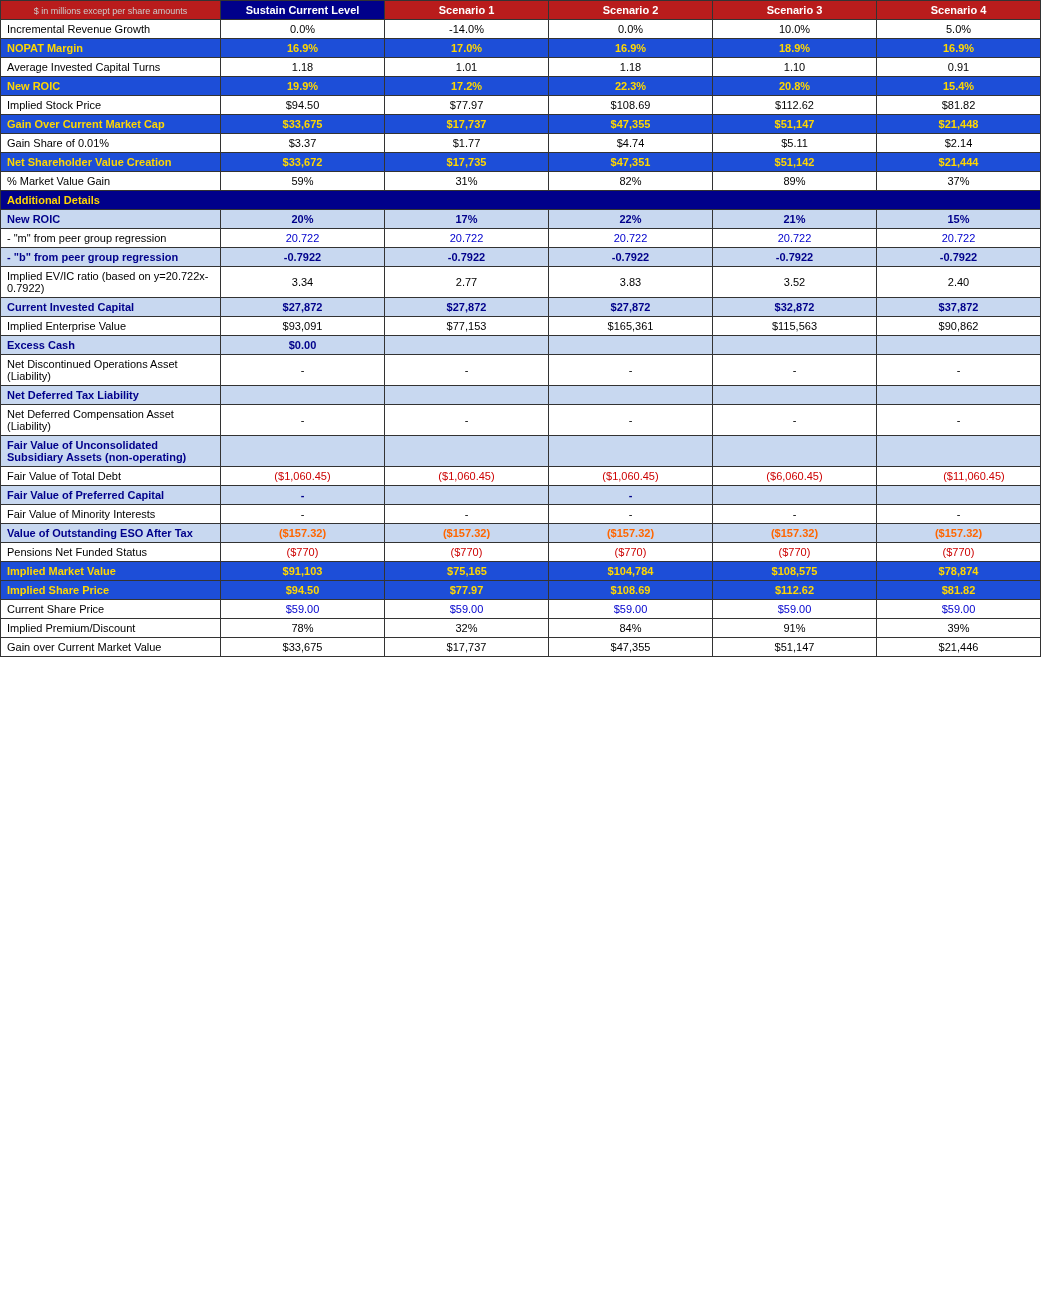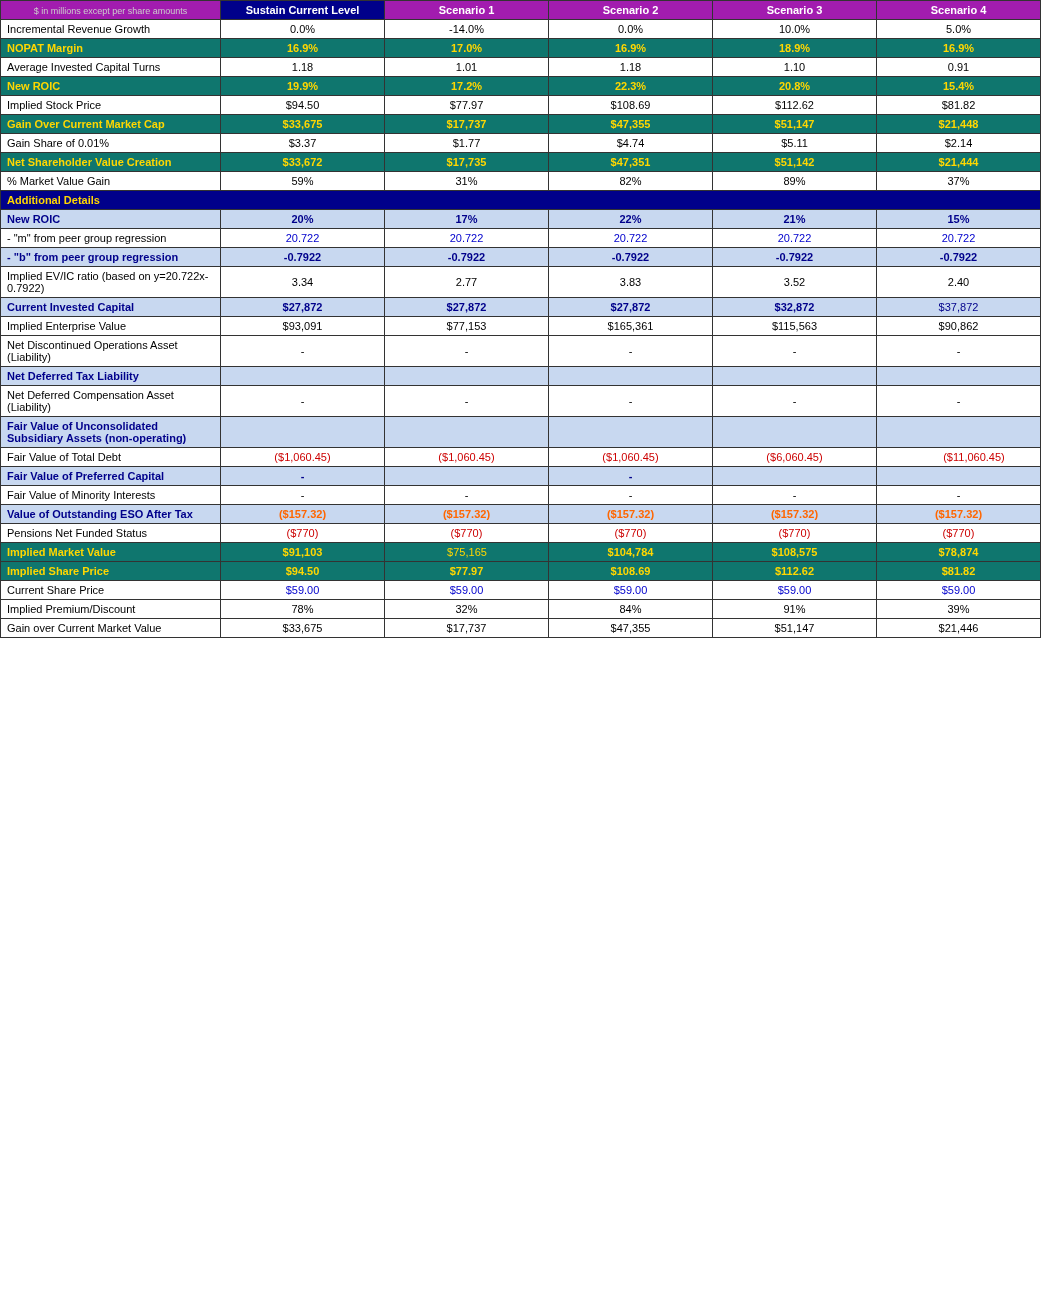--- a/index.html
+++ b/index.html
@@ -26,39 +26,39 @@
       vertical-align: middle;
       text-align: center;
     }
     td.label-cell {
       text-align: left;
       padding-left: 6px;
     }
 
     
     .header-row th {
-      background-color: #a21caf;
+      background-color: #b91c1c;
       color: #fff;
       font-weight: bold;
       font-size: 11px;
     }
     .header-row th.sustain-header {
       background-color: #00008B;
       color: #fff;
     }
 
     
     tr.row-white td {
       background-color: #ffffff;
       color: #000;
     }
 
     
     tr.row-blue td {
-      background-color: #0f766e;
+      background-color: #1d4ed8;
       color: #FFD700;
       font-weight: bold;
     }
 
     
     tr.row-light-blue td {
       background-color: #c8d8f0;
       color: #00008B;
       font-weight: bold;
     }
@@ -214,30 +214,38 @@
           <td>3.83</td>
           <td>3.52</td>
           <td>2.40</td>
         </tr>
         <tr class="row-light-blue">
           <td class="label-cell" style="color: rgb(0, 0, 139); font-weight: bold;">Current Invested Capital</td>
           <td style="color: rgb(0, 0, 139); font-weight: bold;">$27,872</td>
           <td style="color: rgb(0, 0, 139); font-weight: bold;">$27,872</td>
           <td style="color: rgb(0, 0, 139); font-weight: bold;">$27,872</td>
           <td style="color: rgb(0, 0, 139); font-weight: bold;">$32,872</td>
-          <td style="color: rgb(0, 0, 139); font-weight: normal;">$37,872</td>
+          <td style="color: rgb(0, 0, 139); font-weight: bold;">$37,872</td>
         </tr>
         <tr class="row-white">
           <td class="label-cell">Implied Enterprise Value</td>
           <td>$93,091</td>
           <td>$77,153</td>
           <td>$165,361</td>
           <td>$115,563</td>
           <td>$90,862</td>
         </tr>
+        <tr class="row-light-blue">
+          <td class="label-cell" style="color: rgb(0, 0, 139); font-weight: bold;">Excess Cash</td>
+          <td style="color: rgb(0, 0, 139); font-weight: bold;">$0.00</td>
+          <td style="color: rgb(0, 0, 139); font-weight: bold;"></td>
+          <td style="color: rgb(0, 0, 139); font-weight: bold;"></td>
+          <td style="color: rgb(0, 0, 139); font-weight: bold;"></td>
+          <td style="color: rgb(0, 0, 139); font-weight: bold;"></td>
+        </tr>
         <tr class="row-white">
           <td class="label-cell">Net Discontinued Operations Asset (Liability)</td>
           <td>-</td>
           <td>-</td>
           <td>-</td>
           <td>-</td>
           <td>-</td>
         </tr>
         <tr class="row-light-blue">
           <td class="label-cell" style="color: rgb(0, 0, 139); font-weight: bold;">Net Deferred Tax Liability</td>
@@ -299,21 +307,21 @@
           <td class="label-cell">Pensions Net Funded Status</td>
           <td style="color: rgb(204, 0, 0);">($770)</td>
           <td style="color: rgb(204, 0, 0);">($770)</td>
           <td style="color: rgb(204, 0, 0);">($770)</td>
           <td style="color: rgb(204, 0, 0);">($770)</td>
           <td style="color: rgb(204, 0, 0);">($770)</td>
         </tr>
         <tr class="row-blue">
           <td class="label-cell" style="color: rgb(255, 215, 0); font-weight: bold;">Implied Market Value</td>
           <td style="color: rgb(255, 215, 0); font-weight: bold;">$91,103</td>
-          <td style="color: rgb(255, 215, 0); font-weight: normal; padding-left: 6px;">$75,165</td>
+          <td style="color: rgb(255, 215, 0); font-weight: bold; padding-left: 6px;">$75,165</td>
           <td style="color: rgb(255, 215, 0); font-weight: bold;">$104,784</td>
           <td style="color: rgb(255, 215, 0); font-weight: bold;">$108,575</td>
           <td style="color: rgb(255, 215, 0); font-weight: bold;">$78,874</td>
         </tr>
         <tr class="row-blue">
           <td class="label-cell" style="color: rgb(255, 215, 0); font-weight: bold;">Implied Share Price</td>
           <td style="color: rgb(255, 215, 0); font-weight: bold;">$94.50</td>
           <td style="color: rgb(255, 215, 0); font-weight: bold;">$77.97</td>
           <td style="color: rgb(255, 215, 0); font-weight: bold;">$108.69</td>
           <td style="color: rgb(255, 215, 0); font-weight: bold;">$112.62</td>

